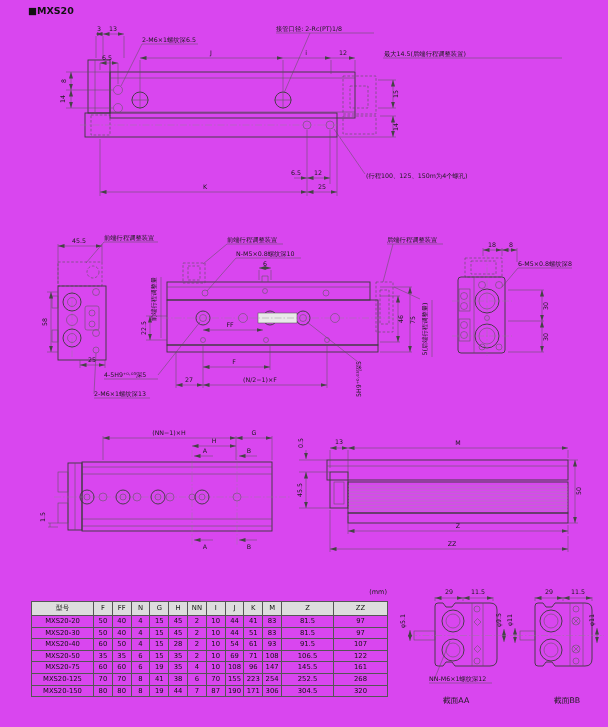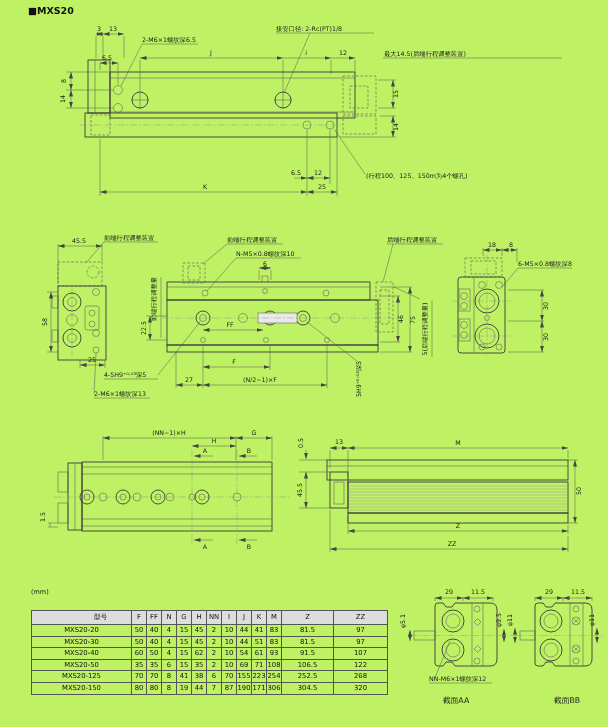--- a/index.html
+++ b/index.html
@@ -1,32 +1,32 @@
 <!DOCTYPE html>
 <html><head>
 <meta charset="utf-8">
 <style>
   html,body{margin:0;padding:0;background:#fff;}
-  #page{position:relative;width:608px;height:727px;background:#bef264;font-family:"DejaVu Sans","Liberation Sans",sans-serif;overflow:hidden;}
+  #page{position:relative;width:608px;height:727px;background:#d946ef;font-family:"DejaVu Sans","Liberation Sans",sans-serif;overflow:hidden;}
   #title{position:absolute;left:28px;top:5px;font-size:9.5px;font-weight:bold;color:#111;}
   svg{position:absolute;left:0;top:0;}
   svg text{font-family:"DejaVu Sans","Liberation Sans",sans-serif;font-size:6.3px;fill:#1a1a1a;}
   svg text.big{font-size:7.8px;}
   .s {stroke:#3a3a3a;stroke-width:0.9;fill:none;}
   .s2{stroke:#5a5a5a;stroke-width:0.55;fill:none;}
   .dm{stroke:#555;stroke-width:0.5;fill:none;}
   .dsh{stroke:#555;stroke-width:0.6;fill:none;stroke-dasharray:2.6,1.8;}
   .cl{stroke:#888;stroke-width:0.4;fill:none;stroke-dasharray:7,2,1.5,2;}
   .st{stroke:#999;stroke-width:0.5;fill:none;}
   #tablewrap{position:absolute;left:31px;top:588px;width:358px;}
-  #unit{text-align:left;font-size:6.5px;color:#222;padding-right:2px;margin-bottom:14px;}
+  #unit{text-align:right;font-size:6.5px;color:#222;padding-right:2px;margin-bottom:5px;}
   table{border-collapse:collapse;table-layout:fixed;width:357px;font-size:6.8px;color:#111;}
   th,td{border:0.7px solid #555;text-align:center;padding:0;height:10.6px;line-height:10.6px;font-weight:normal;white-space:nowrap;overflow:hidden;}
   thead th{background:#ddd;height:13px;line-height:13px;}
-  th:nth-child(1){width:61px;padding-left:38px;} th:nth-child(12){width:51px;} th:nth-child(13){width:53px;}
+  th:nth-child(1){width:61px;} th:nth-child(12){width:51px;} th:nth-child(13){width:53px;}
 </style>
 </head>
 <body>
 
 <div id="page">
   <div id="title">■MXS20</div>
 
   <svg width="608" height="727" viewBox="0 0 608 727">
     <defs>
       <marker id="ar" markerWidth="9" markerHeight="8" refX="6.5" refY="3" orient="auto-start-reverse" markerUnits="userSpaceOnUse">
@@ -387,21 +387,21 @@
             <td>83</td>
             <td>81.5</td>
             <td>97</td>
           </tr>
           <tr>
             <td>MXS20-40</td>
             <td>60</td>
             <td>50</td>
             <td>4</td>
             <td>15</td>
-            <td>62</td>
+            <td>28</td>
             <td>2</td>
             <td>10</td>
             <td>54</td>
             <td>61</td>
             <td>93</td>
             <td>91.5</td>
             <td>107</td>
           </tr>
           <tr>
             <td>MXS20-50</td>
@@ -412,20 +412,35 @@
             <td>35</td>
             <td>2</td>
             <td>10</td>
             <td>69</td>
             <td>71</td>
             <td>108</td>
             <td>106.5</td>
             <td>122</td>
           </tr>
           <tr>
+            <td>MXS20-75</td>
+            <td>60</td>
+            <td>60</td>
+            <td>6</td>
+            <td>19</td>
+            <td>35</td>
+            <td>4</td>
+            <td>10</td>
+            <td>108</td>
+            <td>96</td>
+            <td>147</td>
+            <td>145.5</td>
+            <td>161</td>
+          </tr>
+          <tr>
             <td>MXS20-125</td>
             <td>70</td>
             <td>70</td>
             <td>8</td>
             <td>41</td>
             <td>38</td>
             <td>6</td>
             <td>70</td>
             <td>155</td>
             <td>223</td>

